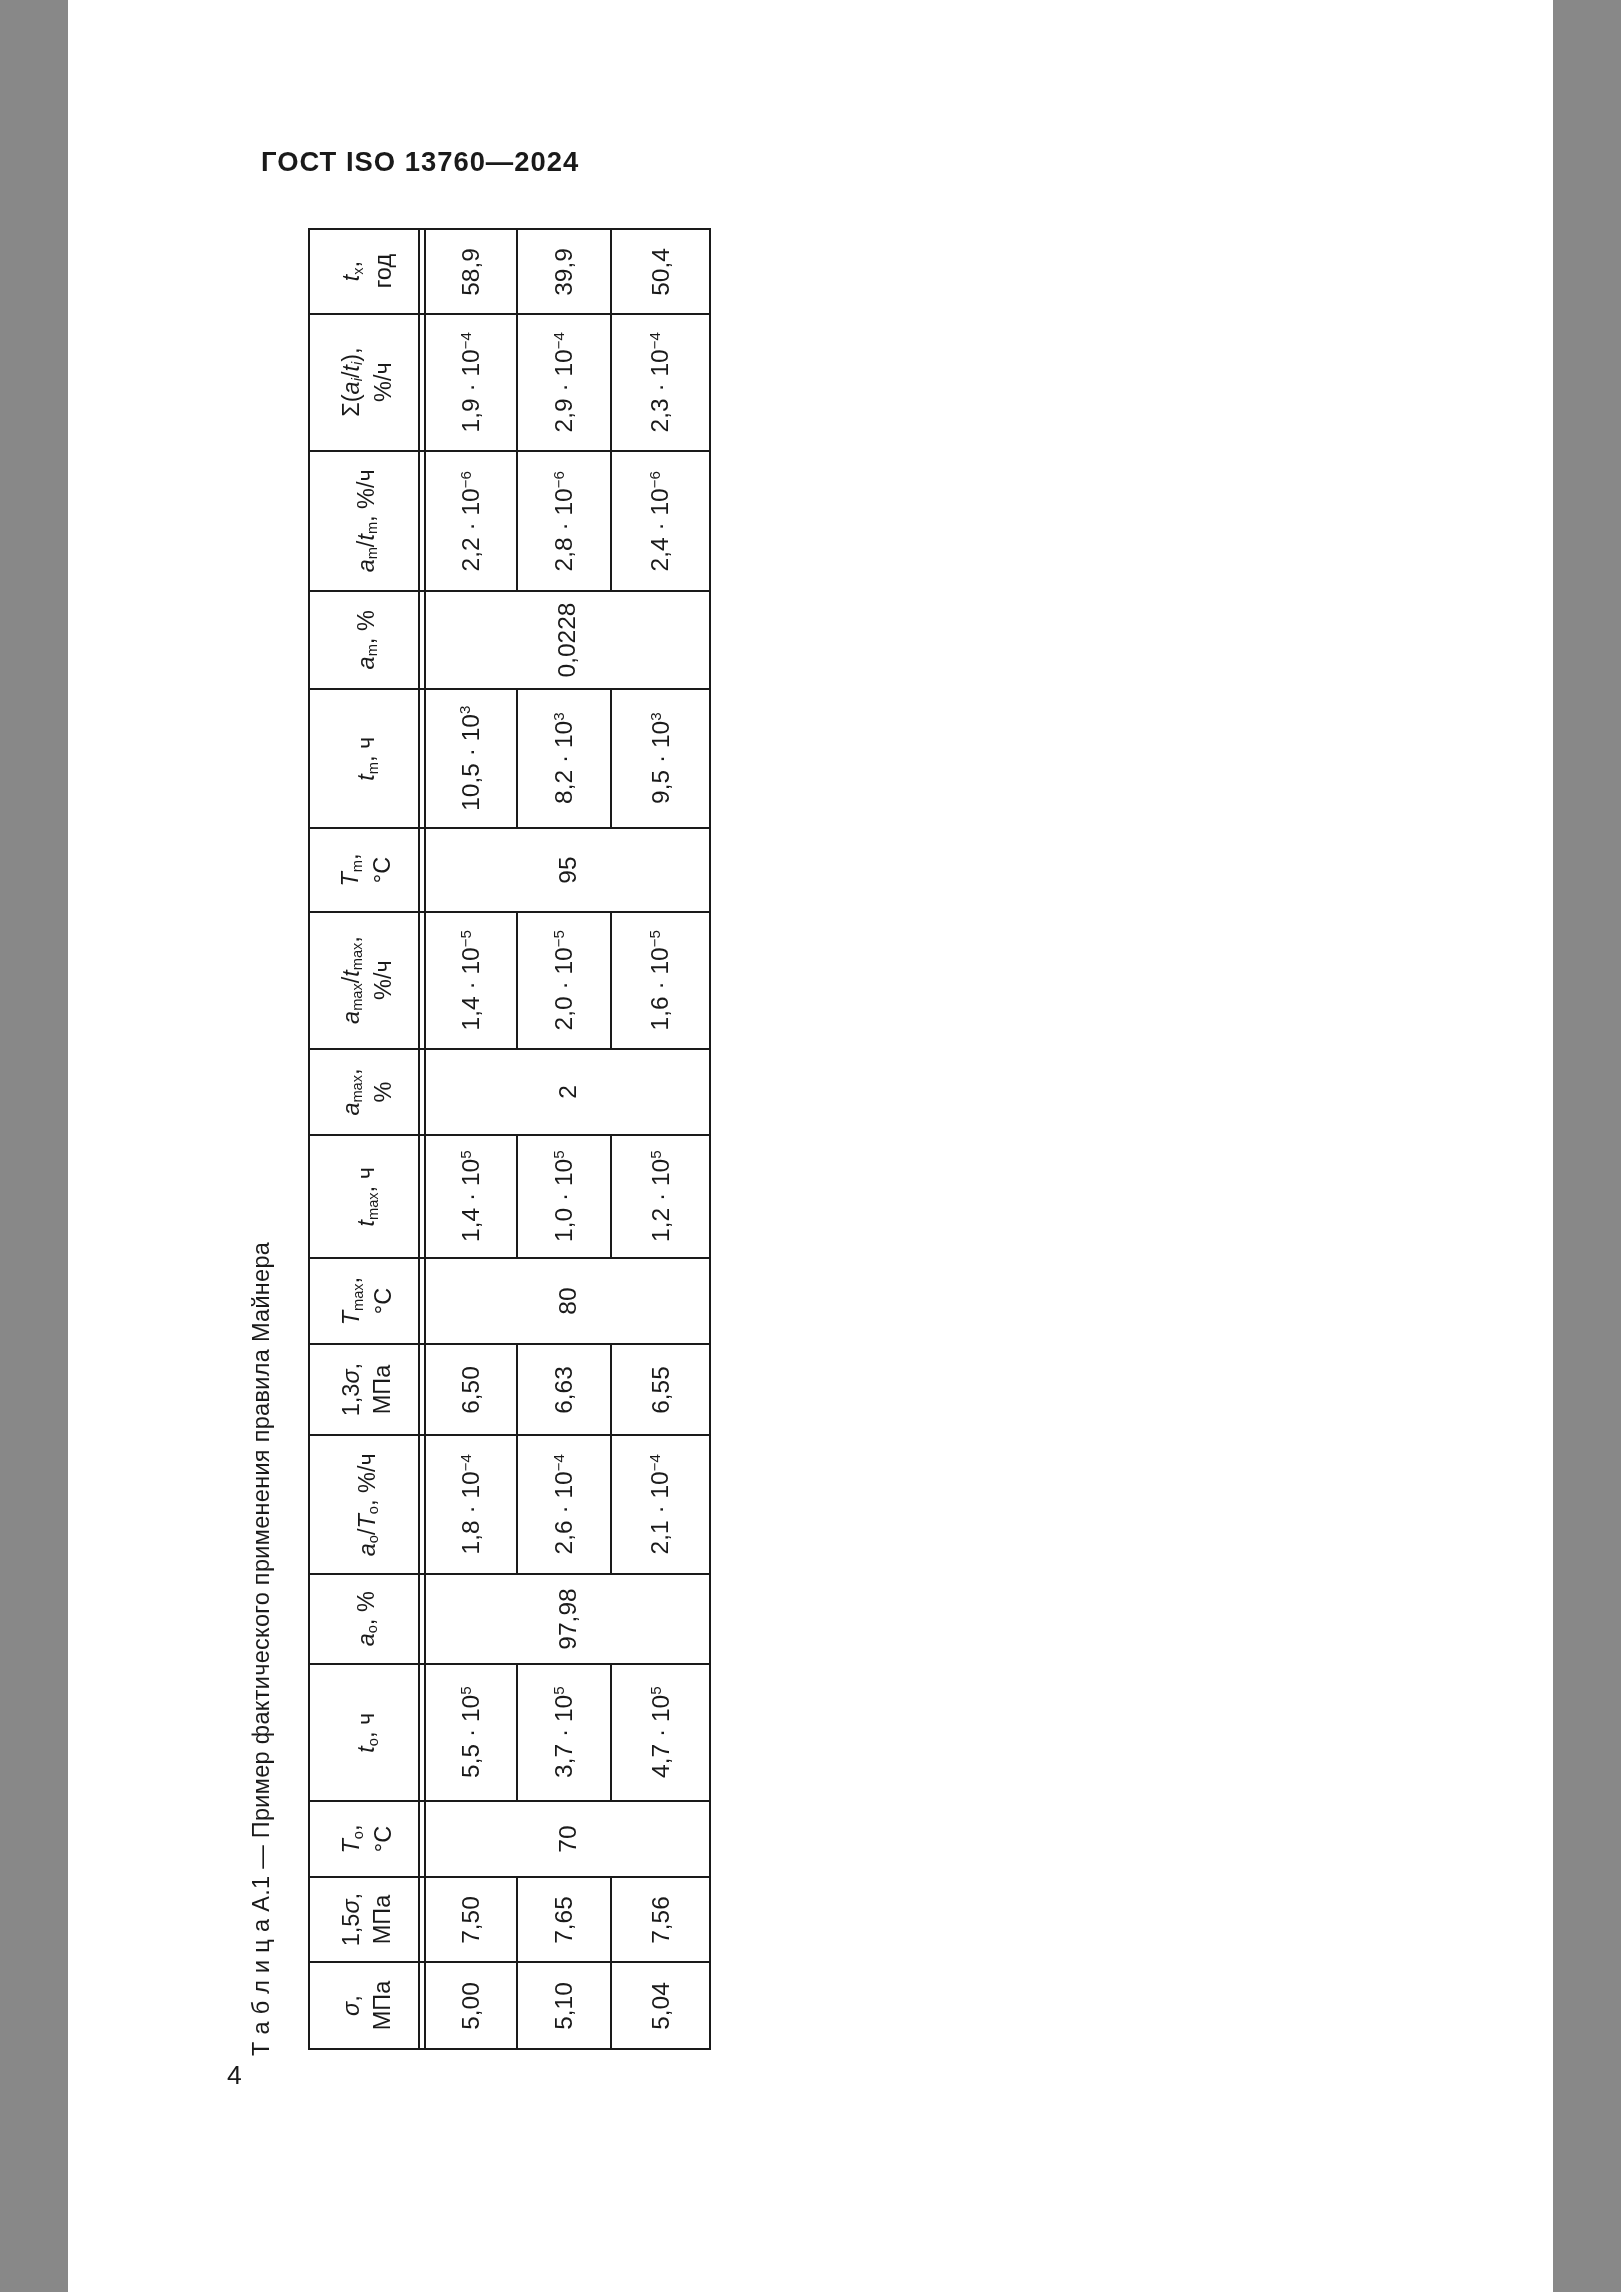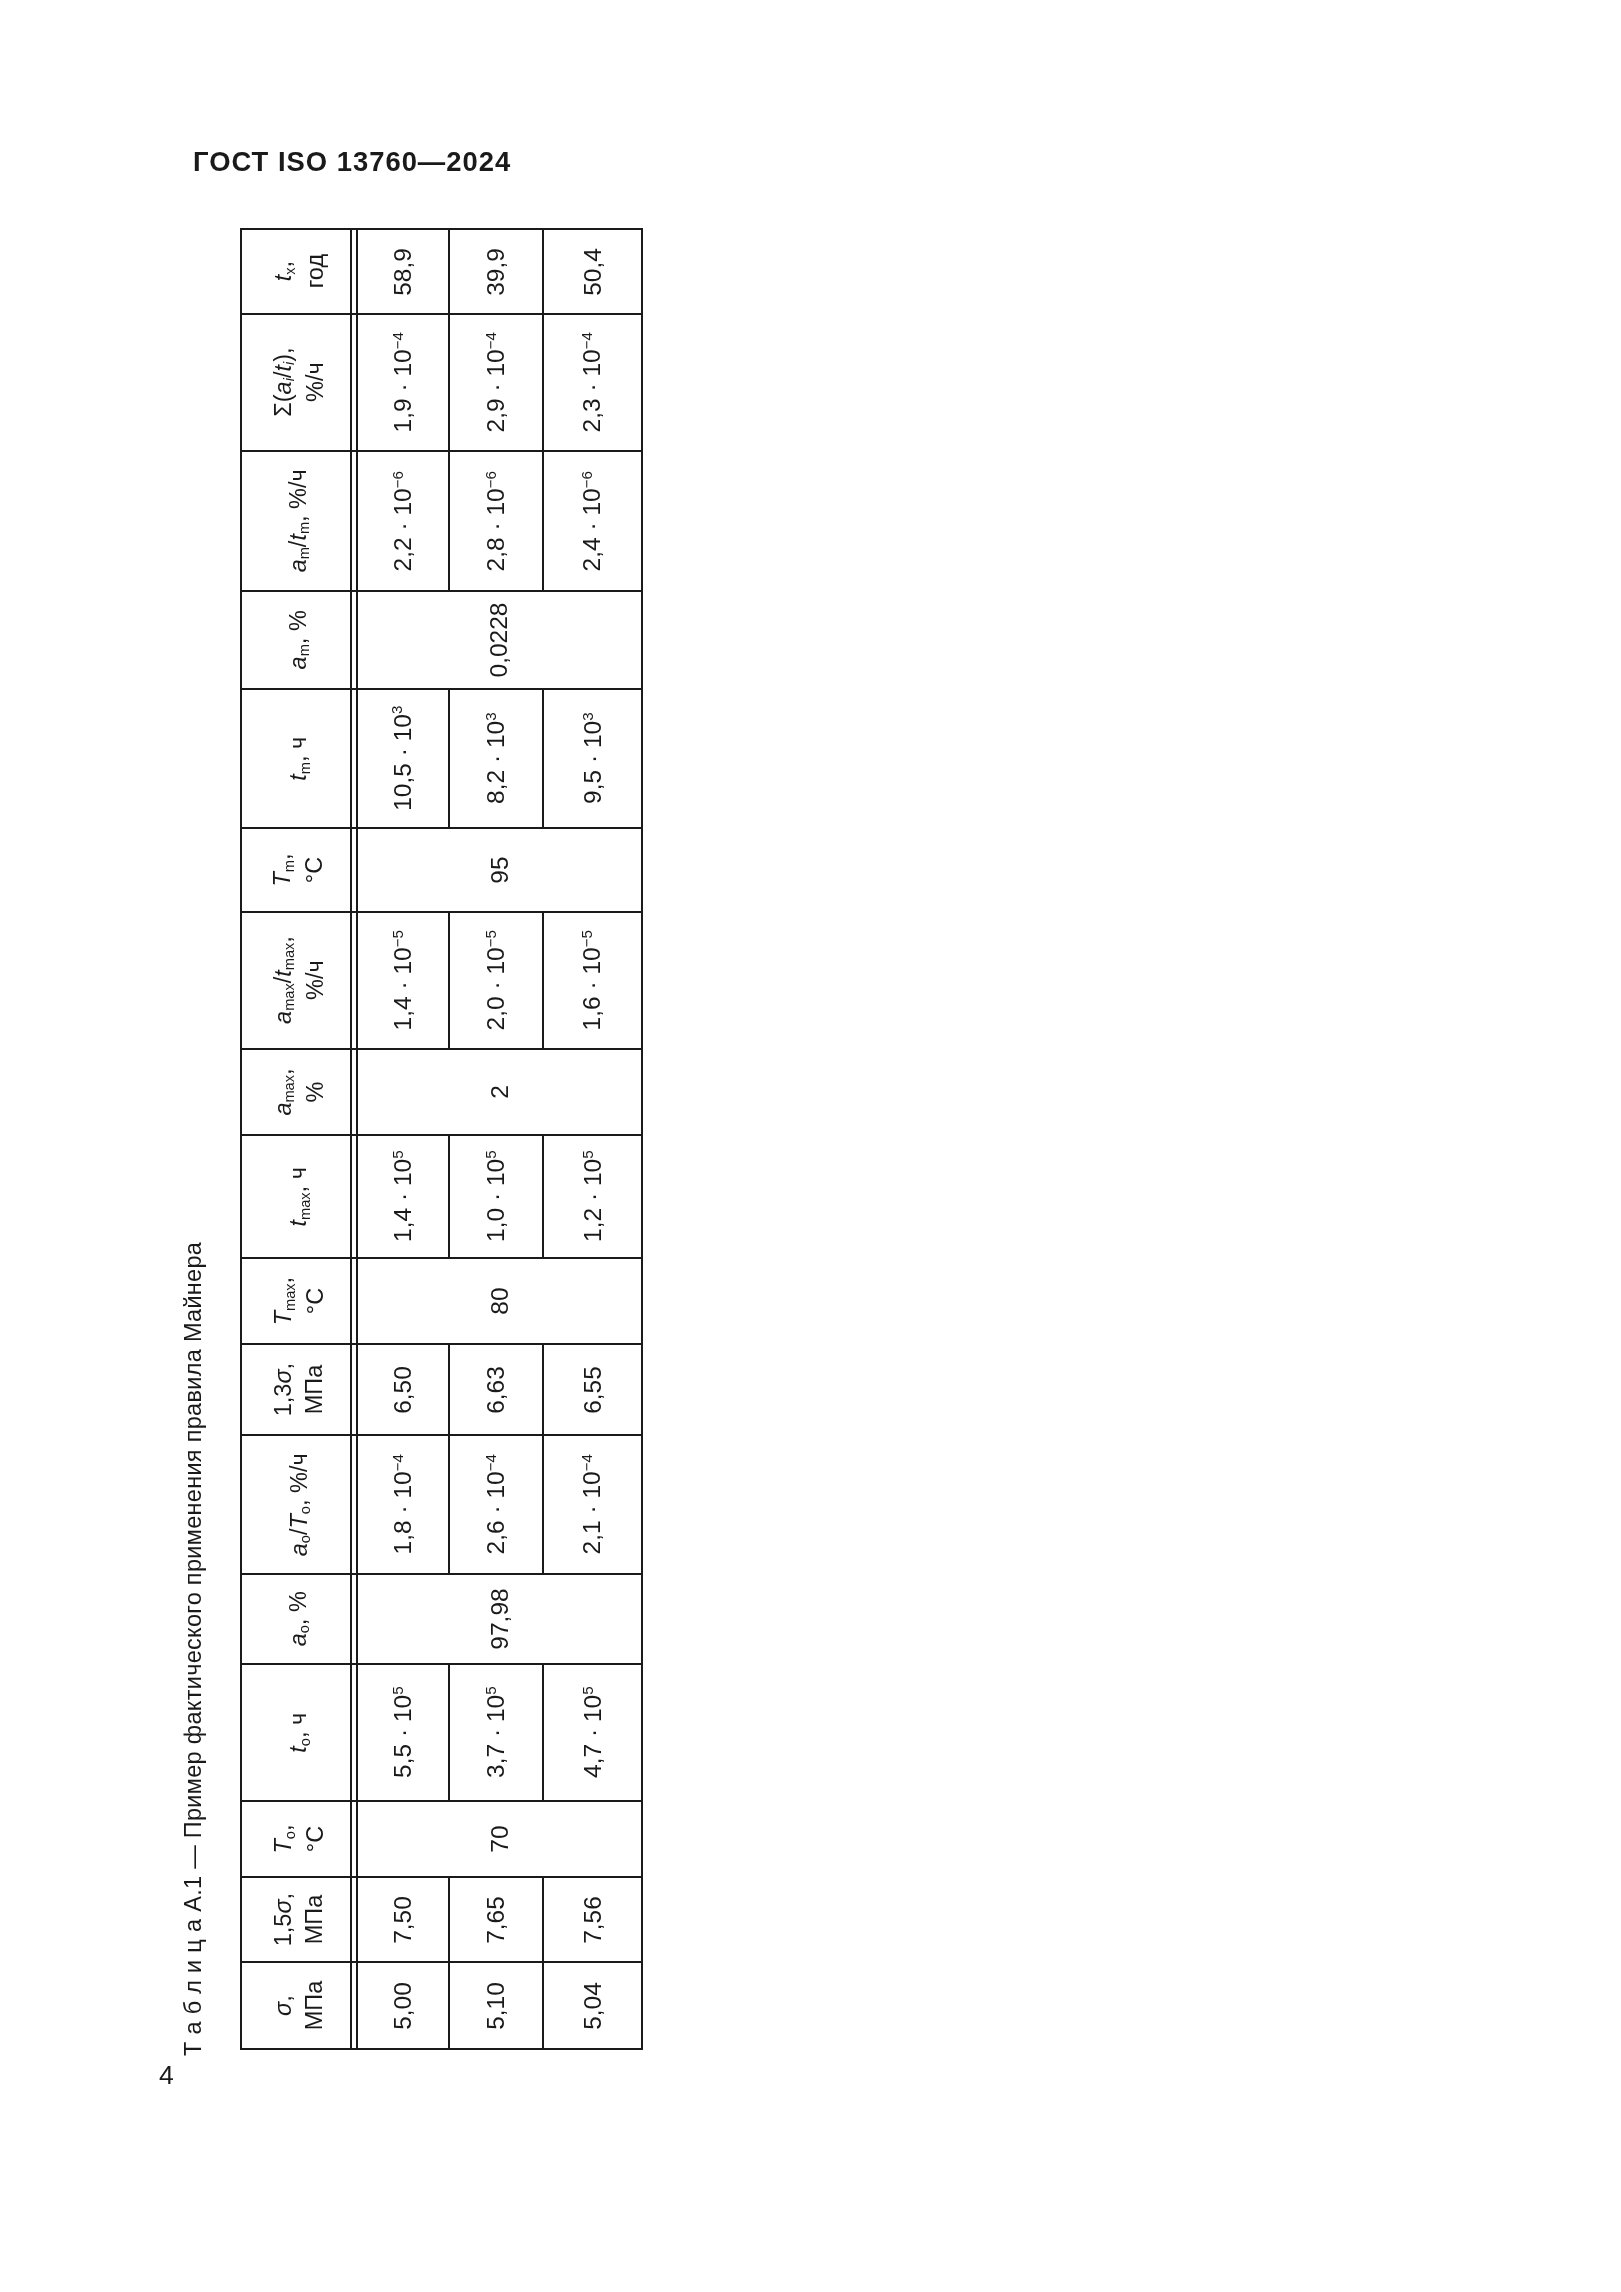--- a/index.html
+++ b/index.html
@@ -1,18 +1,18 @@
 <!DOCTYPE html>
 <html lang="ru"><head>
 <meta charset="utf-8">
 <style>
   html,body{margin:0;padding:0;background:#888;}
   body{font-family:"Liberation Sans","DejaVu Sans",sans-serif;color:#1a1a1a;}
   .page{
-    position:relative;width:1621px;height:2293px;background:#ffffff;
+    position:relative;width:1485px;height:2293px;background:#ffffff;
     margin:0 auto;overflow:hidden;
   }
   .doc-header{
     position:absolute;left:193px;top:146px;
     font-size:27.4px;font-weight:bold;letter-spacing:1px;white-space:nowrap;
   }
   .page-number{
     position:absolute;left:159px;top:2060px;font-size:26.5px;
   }
   .table-caption{

